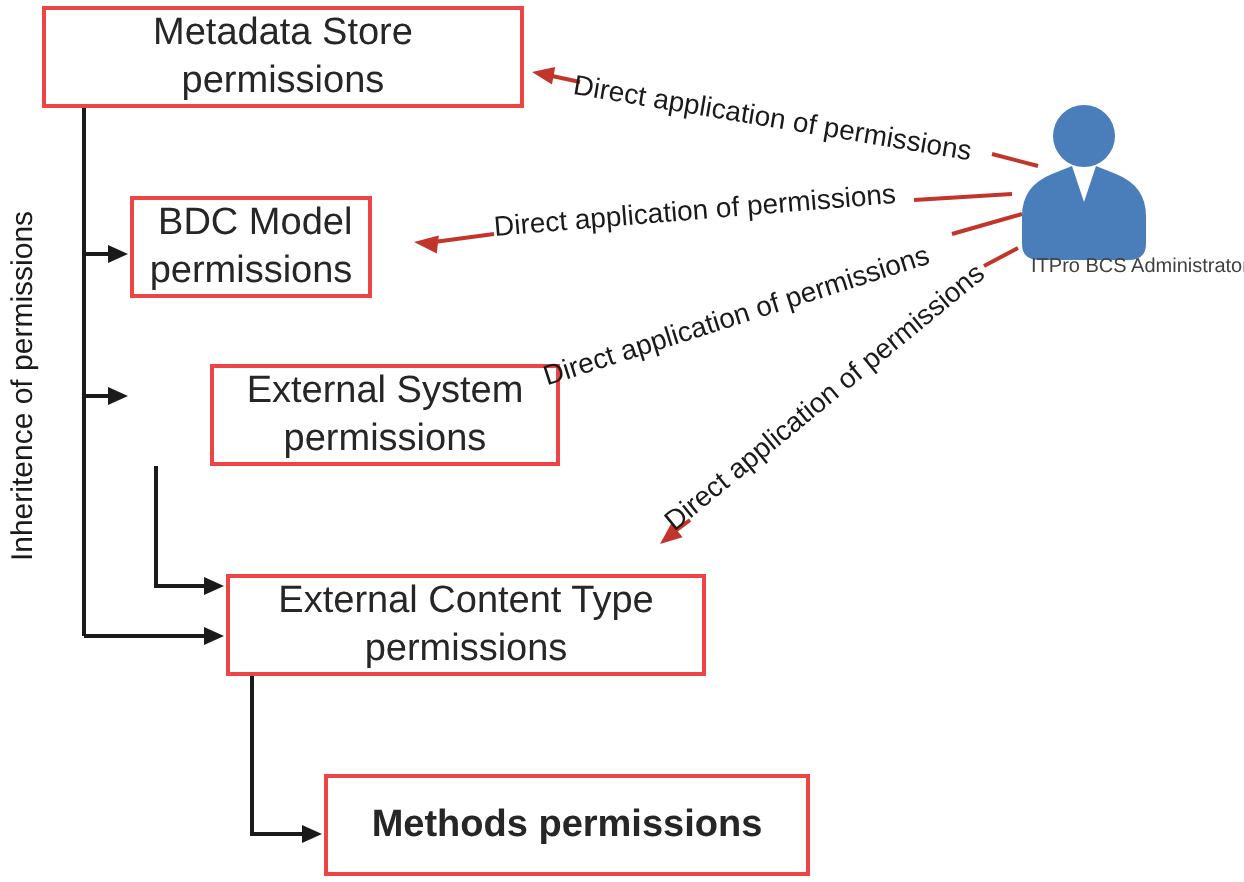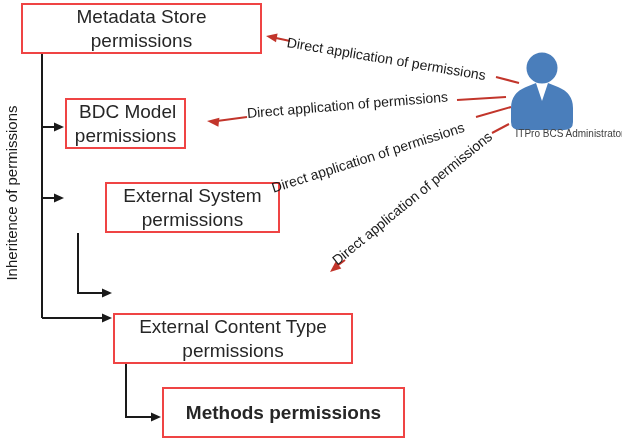--- a/index.html
+++ b/index.html
@@ -9,21 +9,21 @@
   }
   .box{
     position:absolute;background:#fff;border:2px solid #ef4444;
     display:flex;align-items:center;justify-content:center;text-align:center;
     font-size:19px;line-height:24px;color:#262626;white-space:pre-line;
     box-sizing:border-box;
   }
   #box-metadata{left:21px;top:3px;width:241px;height:51px;}
   #box-bdc{left:65px;top:98px;width:121px;height:51px;text-align:right;}
   #box-extsys{left:65px;top:182px;width:175px;height:51px;margin-left:40px;}
-  #box-ect{left:113px;top:287px;width:240px;height:51px;margin-top:26px;}
+  #box-ect{left:113px;top:287px;width:240px;height:51px;}
   #box-methods{left:162px;top:387px;width:243px;height:51px;font-weight:bold;}
 
   .rot-label{
     position:absolute;font-size:14px;line-height:16px;color:#1a1a1a;
     white-space:nowrap;transform-origin:left center;
   }
   #direct-1{left:287px;top:34px;transform:rotate(9.5deg);}
   #direct-2{left:247px;top:105px;transform:rotate(-4.7deg);}
   #direct-3{left:272px;top:180px;transform:rotate(-17.7deg);}
   #direct-4{left:334px;top:254px;transform:rotate(-39.3deg);}

